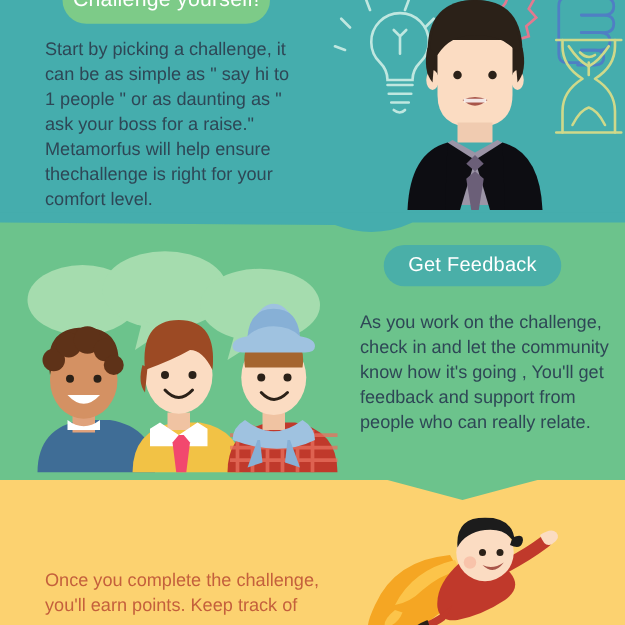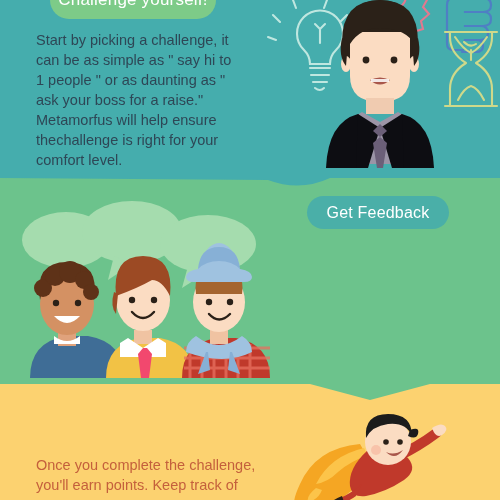--- a/index.html
+++ b/index.html
@@ -199,20 +199,21 @@
       </g>
     </svg>
   </div>
 
   <svg class="wave-green" viewBox="0 0 500 34" preserveAspectRatio="none">
     <path d="M0 0 L500 0 L500 18 L430 18 L370 34 L310 18 L0 18 Z" fill="#6cc38c"></path>
   </svg>
 
   <div class="badge badge-feedback">Get Feedback</div>
 
+  <div class="copy copy-feedback">As you work on the challenge, check in and let the community know how it's going , You'll get feedback and support from people who can really relate.</div>
 
   <div class="sec sec-grow"></div>
 
   <div class="art art-hero">
     <svg width="210" height="88" viewBox="0 0 210 88">
 
       <path d="M70 30 q-44 4 -60 40 q-14 30 6 18 q-4 16 12 4 q-2 14 14 0 q20 -16 44 -34 z" fill="#f5a623"></path>
       <path d="M74 34 q-34 8 -48 36 q12 -2 22 -12 q14 -12 30 -16 z" fill="#fcc44a"></path>
       <path d="M26 74 q-10 8 -8 14 q10 -2 14 -12 z" fill="#fcc44a"></path>
 

